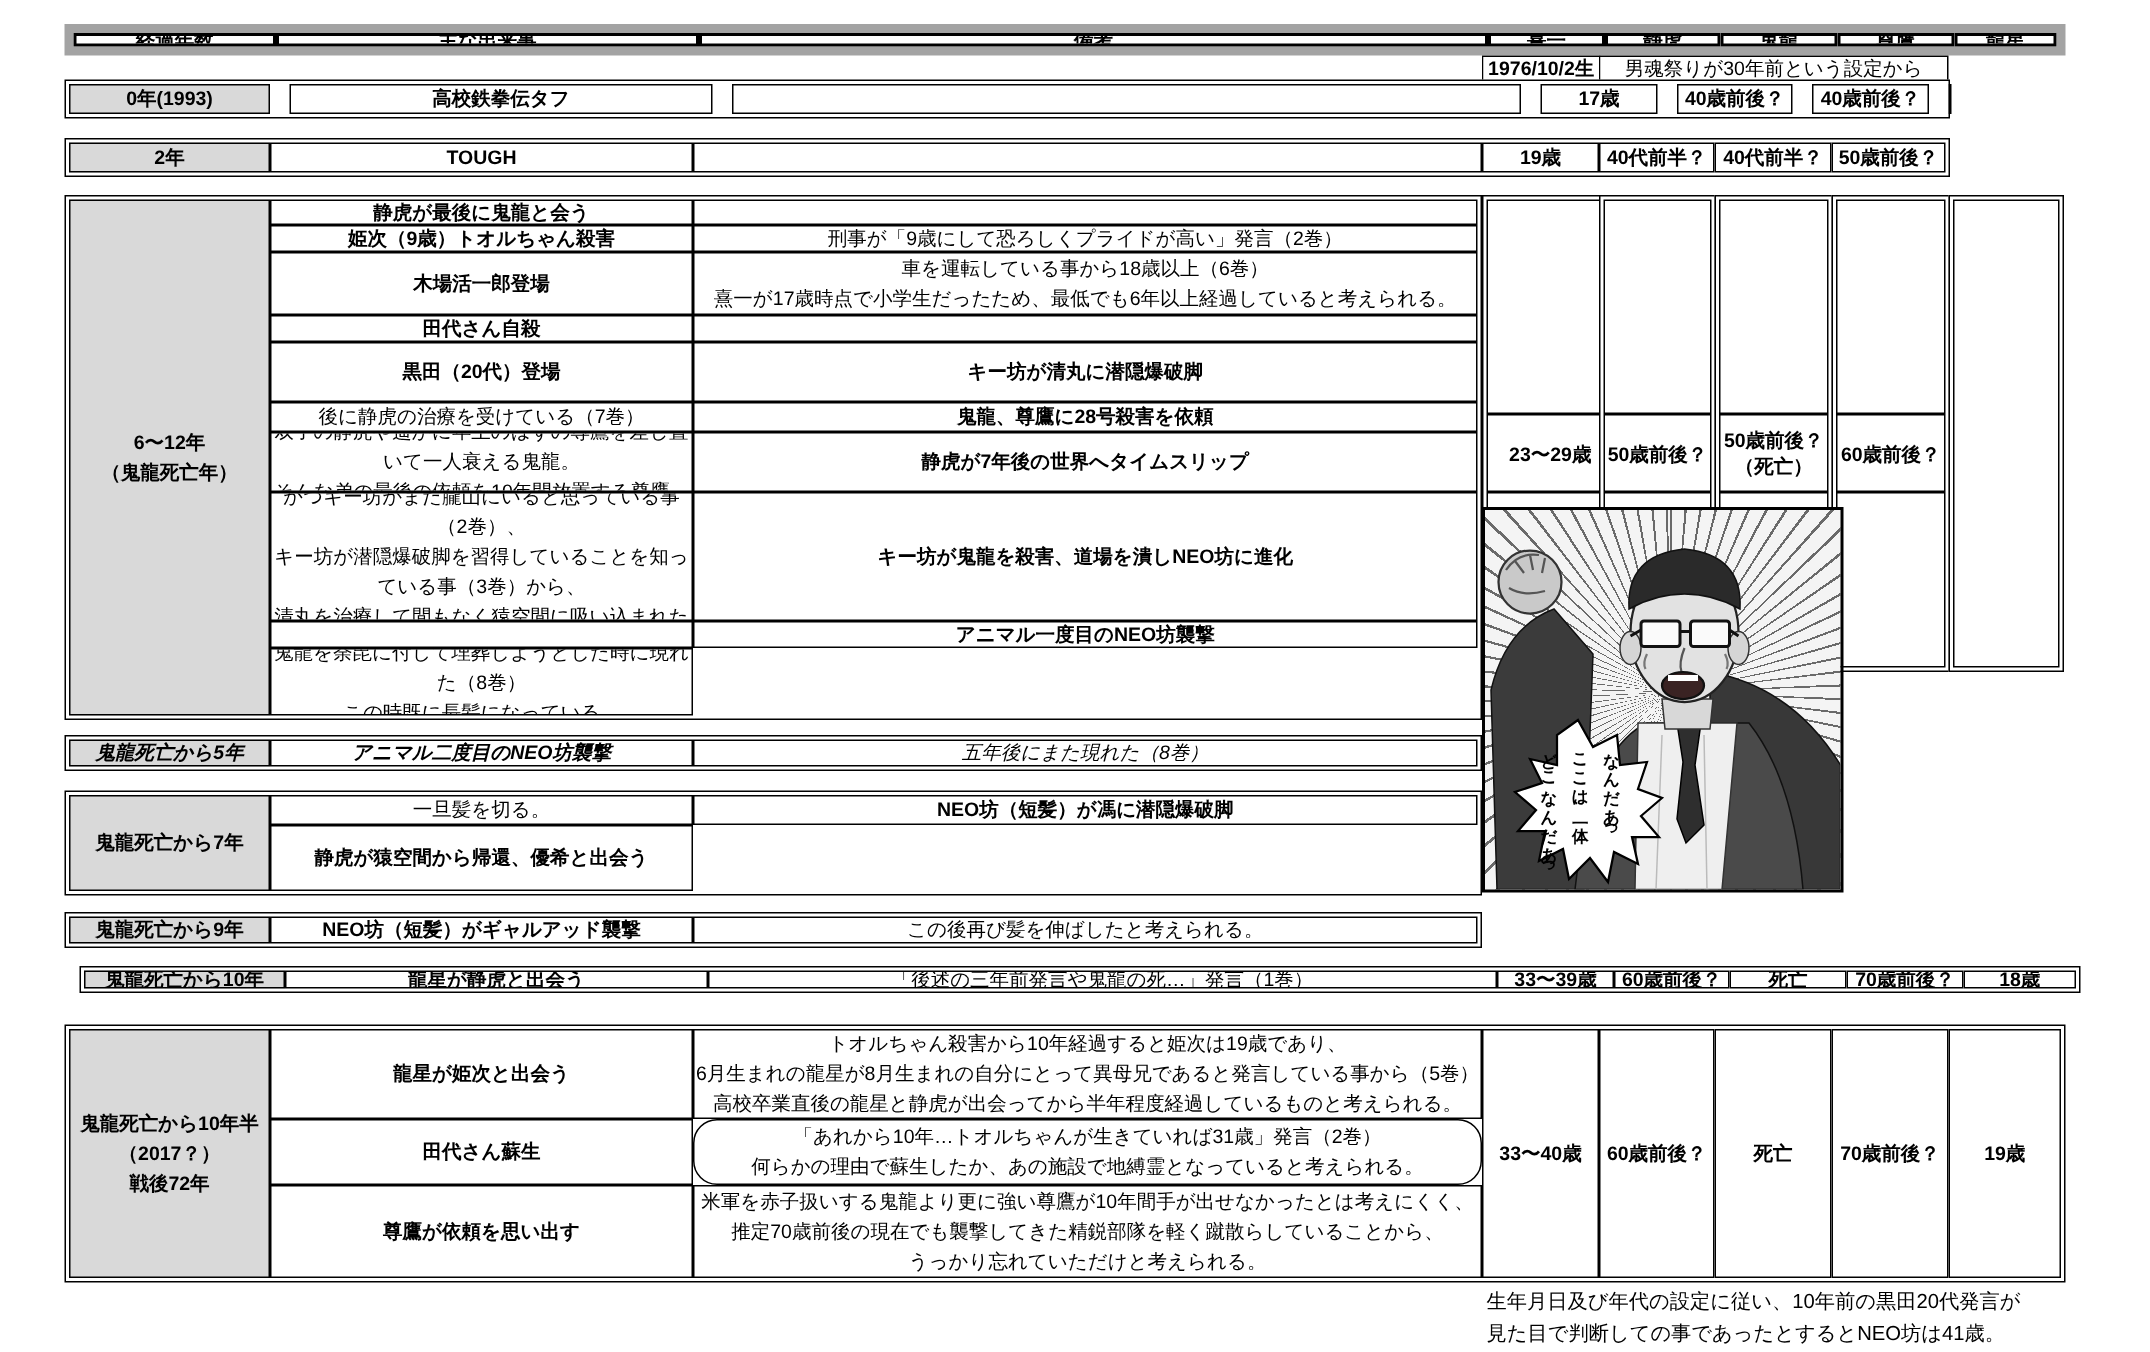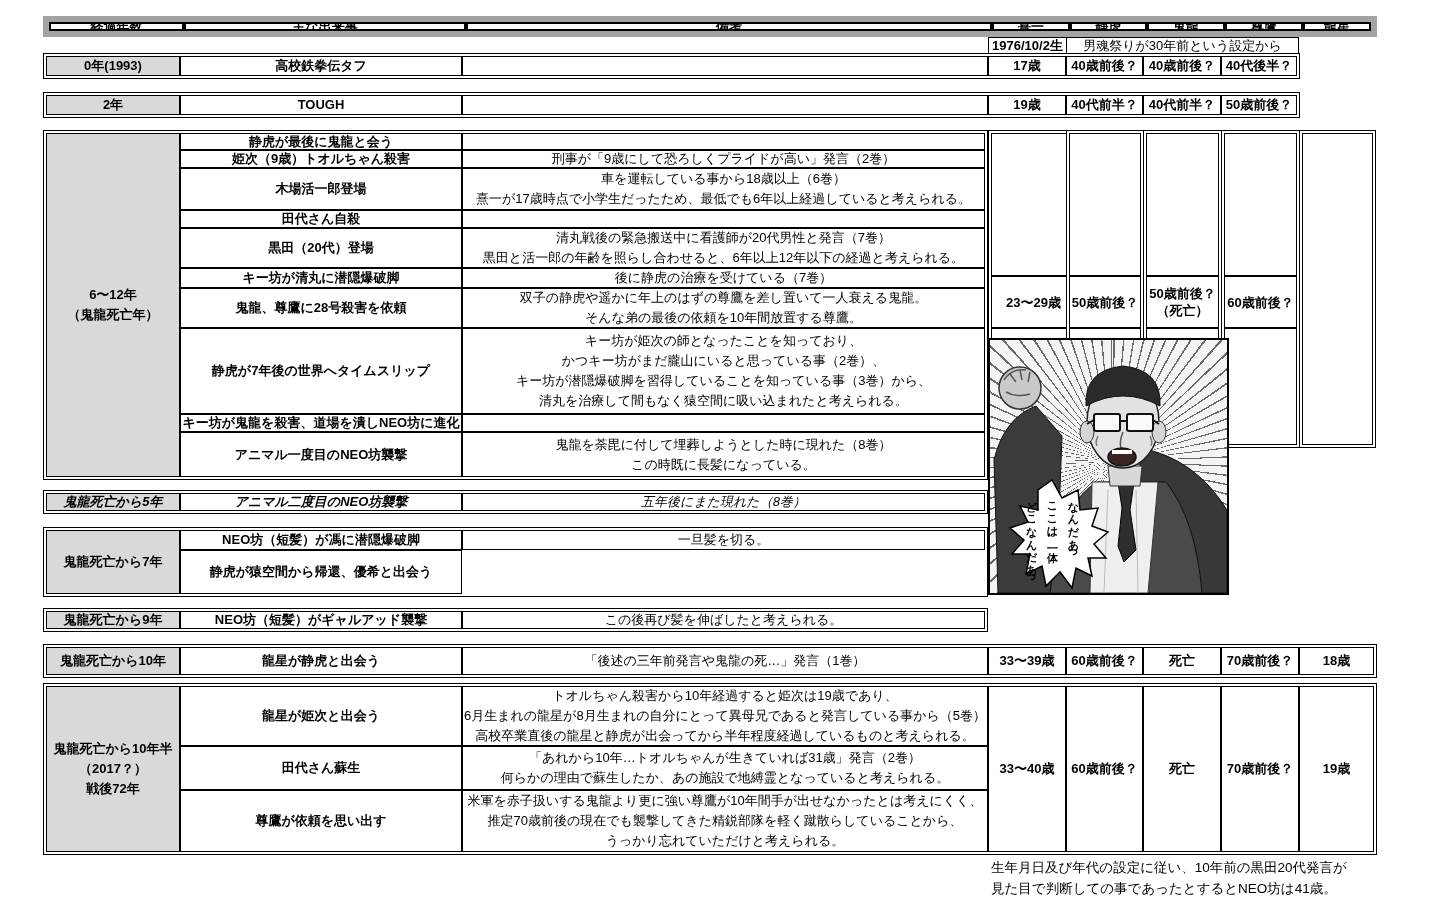--- a/index.html
+++ b/index.html
@@ -53,21 +53,21 @@
 </div>
 
 <div class="box box--nopad" style="left:988px;top:37px;width:79px;height:18px;">
   <div class="cell bold" style="border:none;height:100%;">1976/10/2生</div>
 </div>
 <div class="box box--nopad" style="left:1066px;top:37px;width:233px;height:18px;">
   <div class="cell" style="border:none;height:100%;">男魂祭りが30年前という設定から</div>
 </div>
 
 <div class="box" style="left:43px;top:53px;width:1257px;height:26px;">
-  <div class="grid" style="grid-template-columns:134px 282px 526px 78px 77px 78px 1fr;">
+  <div class="grid" style="grid-template-columns:134px 282px 526px 78px 77px 78px 1fr;gap:13px;">
     <div class="cell bold gray">0年(1993)</div>
     <div class="cell bold">高校鉄拳伝タフ</div>
     <div class="cell"></div>
     <div class="cell bold">17歳</div>
     <div class="cell bold">40歳前後？</div>
     <div class="cell bold">40歳前後？</div>
     <div class="cell bold">40代後半？</div>
   </div>
 </div>
 
@@ -95,22 +95,20 @@
     <div class="cell pre">刑事が「9歳にして恐ろしくプライドが高い」発言（2巻）</div>
 
     <div class="cell bold">木場活一郎登場</div>
     <div class="cell pre">車を運転している事から18歳以上（6巻）
 熹一が17歳時点で小学生だったため、最低でも6年以上経過していると考えられる。</div>
 
     <div class="cell bold">田代さん自殺</div>
     <div class="cell pre"></div>
 
     <div class="cell bold">黒田（20代）登場</div>
-    <div class="cell pre">清丸戦後の緊急搬送中に看護師が20代男性と発言（7巻）
-黒田と活一郎の年齢を照らし合わせると、6年以上12年以下の経過と考えられる。</div>
 
     <div class="cell bold">キー坊が清丸に潜隠爆破脚</div>
     <div class="cell pre">後に静虎の治療を受けている（7巻）</div>
 
     <div class="cell bold">鬼龍、尊鷹に28号殺害を依頼</div>
     <div class="cell pre">双子の静虎や遥かに年上のはずの尊鷹を差し置いて一人衰える鬼龍。
 そんな弟の最後の依頼を10年間放置する尊鷹。</div>
 
     <div class="cell bold">静虎が7年後の世界へタイムスリップ</div>
     <div class="cell pre">キー坊が姫次の師となったことを知っており、
@@ -211,35 +209,35 @@
   <div class="grid" style="grid-template-columns:134px 282px 1fr;">
     <div class="cell bold gray">鬼龍死亡から5年</div>
     <div class="cell bold">アニマル二度目のNEO坊襲撃</div>
     <div class="cell">五年後にまた現れた（8巻）</div>
   </div>
 </div>
 
 <div class="box" style="left:43px;top:527px;width:945px;height:70px;">
   <div class="grid" style="grid-template-columns:134px 282px 1fr;grid-template-rows:20px 1fr;">
     <div class="cell bold gray" style="grid-row:1/-1;">鬼龍死亡から7年</div>
+    <div class="cell pre">一旦髪を切る。</div>
     <div class="cell bold">NEO坊（短髪）が馮に潜隠爆破脚</div>
-    <div class="cell pre">一旦髪を切る。</div>
     <div class="cell bold">静虎が猿空間から帰還、優希と出会う</div>
   </div>
 </div>
 
 <div class="box" style="left:43px;top:608px;width:945px;height:24px;">
   <div class="grid" style="grid-template-columns:134px 282px 1fr;">
     <div class="cell bold gray">鬼龍死亡から9年</div>
     <div class="cell bold">NEO坊（短髪）がギャルアッド襲撃</div>
     <div class="cell">この後再び髪を伸ばしたと考えられる。</div>
   </div>
 </div>
 
-<div class="box" style="left:43px;top:644px;width:1334px;height:34px;">
+<div class="box" style="left:53px;top:644px;width:1334px;height:18px;text-decoration:underline;">
   <div class="grid" style="grid-template-columns:134px 282px 526px 78px 77px 78px 78px 1fr;">
     <div class="cell bold gray">鬼龍死亡から10年</div>
     <div class="cell bold">龍星が静虎と出会う</div>
     <div class="cell">「後述の三年前発言や鬼龍の死…」発言（1巻）</div>
     <div class="cell bold">33〜39歳</div>
     <div class="cell bold">60歳前後？</div>
     <div class="cell bold">死亡</div>
     <div class="cell bold">70歳前後？</div>
     <div class="cell bold">18歳</div>
   </div>
@@ -256,21 +254,21 @@
 6月生まれの龍星が8月生まれの自分にとって異母兄であると発言している事から（5巻）
 高校卒業直後の龍星と静虎が出会ってから半年程度経過しているものと考えられる。</div>
 
     <div class="cell bold" style="grid-row:1/-1;grid-column:4;">33〜40歳</div>
     <div class="cell bold" style="grid-row:1/-1;grid-column:5;">60歳前後？</div>
     <div class="cell bold" style="grid-row:1/-1;grid-column:6;">死亡</div>
     <div class="cell bold" style="grid-row:1/-1;grid-column:7;">70歳前後？</div>
     <div class="cell bold" style="grid-row:1/-1;grid-column:8;">19歳</div>
 
     <div class="cell bold" style="grid-row:2;grid-column:2;">田代さん蘇生</div>
-    <div class="cell pre" style="grid-row:2;grid-column:3;">「あれから10年…トオルちゃんが生きていれば31歳」発言（2巻）
+    <div class="cell pre" style="grid-row:2;grid-column:3;border-radius:16px;">「あれから10年…トオルちゃんが生きていれば31歳」発言（2巻）
 何らかの理由で蘇生したか、あの施設で地縛霊となっていると考えられる。</div>
 
     <div class="cell bold" style="grid-row:3;grid-column:2;">尊鷹が依頼を思い出す</div>
     <div class="cell pre" style="grid-row:3;grid-column:3;">米軍を赤子扱いする鬼龍より更に強い尊鷹が10年間手が出せなかったとは考えにくく、
 推定70歳前後の現在でも襲撃してきた精鋭部隊を軽く蹴散らしていることから、
 うっかり忘れていただけと考えられる。</div>
   </div>
 </div>
 
 <div class="note-plain" style="left:991px;top:857px;width:440px;">生年月日及び年代の設定に従い、10年前の黒田20代発言が

